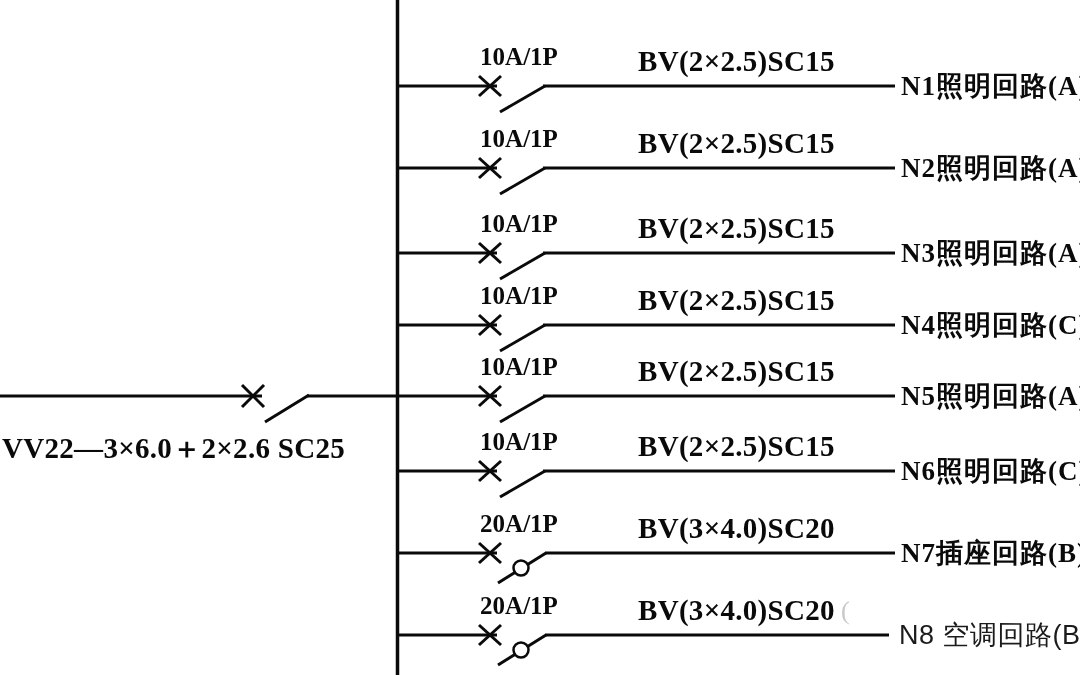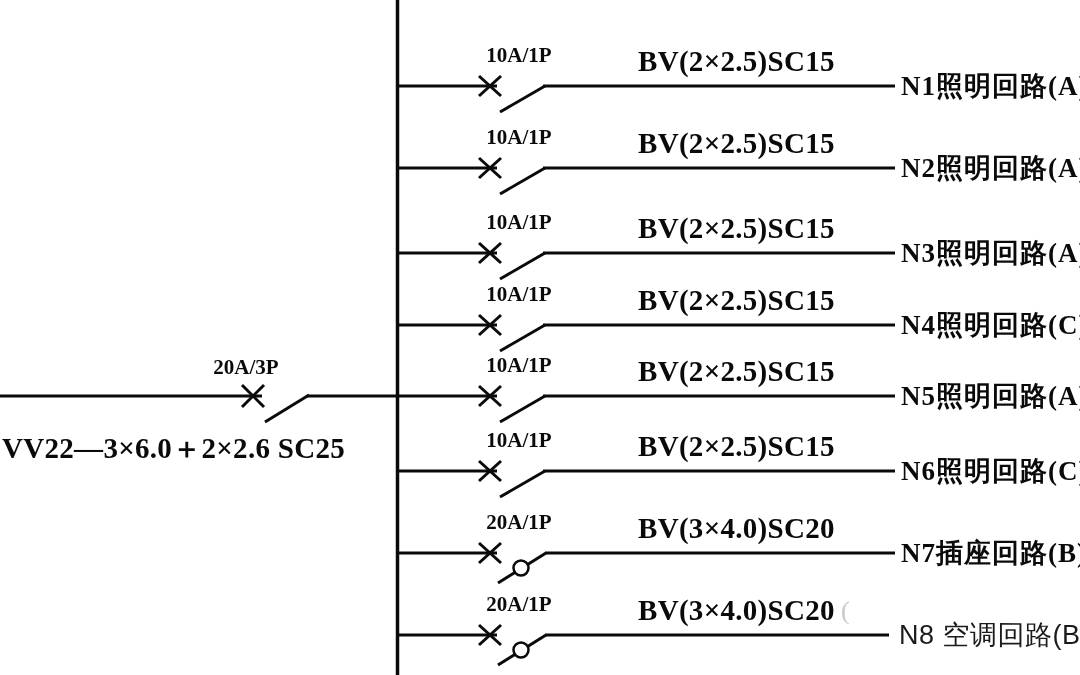--- a/index.html
+++ b/index.html
@@ -16,21 +16,21 @@
   }
   .stage svg { position: absolute; left: 0; top: 0; }
   .lbl {
     position: absolute;
     color: #0a0a0a;
     font-weight: 700;
     line-height: 1.05;
     white-space: nowrap;
   }
   .lbl-breaker {
-    font-size: 21px;
+    font-size: 25px;
     width: 128px;
     text-align: center;
   }
   .lbl-cable {
     font-size: 29px;
     letter-spacing: 0.3px;
   }
   .lbl-name {
     font-size: 27px;
     line-height: 34px;
@@ -149,21 +149,20 @@
       <g>
         <line x1="479" y1="625" x2="501" y2="645"></line>
           <line x1="501" y1="625" x2="479" y2="645"></line>
       </g>
       <line x1="498" y1="665" x2="546" y2="635"></line>
       <circle cx="521" cy="650" r="7.5" fill="#ffffff" stroke-width="2.5"></circle>
       <line x1="545" y1="635" x2="889" y2="635"></line>
     </g>
   </svg>
 
-  <div class="lbl lbl-breaker" style="left:182px; top:356px">20A/3P</div>
   <div class="lbl lbl-main-cable" style="left:2px; top:433px">VV22—3×6.0＋2×2.6 SC25</div>
 
   <div class="lbl lbl-breaker" style="left:455px; top:44px">10A/1P</div>
   <div class="lbl lbl-cable" style="left:638px; top:46px">BV(2×2.5)SC15</div>
   <div class="lbl lbl-name" style="left:901px; top:69px">N1照明回路(A)</div>
 
   <div class="lbl lbl-breaker" style="left:455px; top:126px">10A/1P</div>
   <div class="lbl lbl-cable" style="left:638px; top:128px">BV(2×2.5)SC15</div>
   <div class="lbl lbl-name" style="left:901px; top:151px">N2照明回路(A)</div>
 

